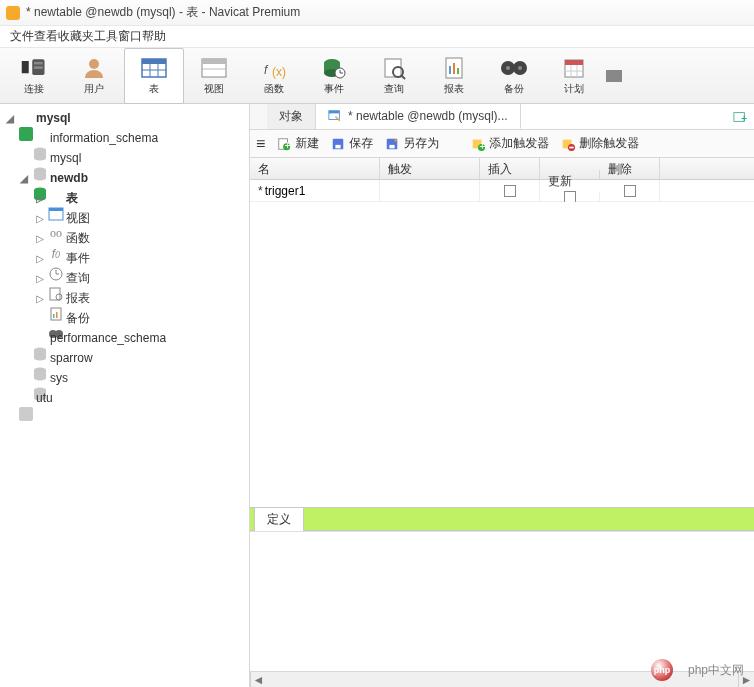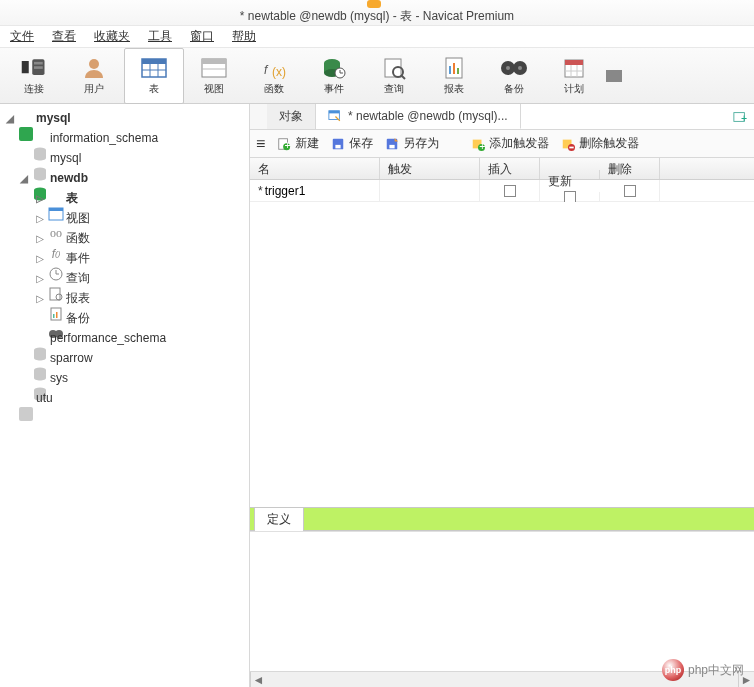--- a/index.html
+++ b/index.html
@@ -1,22 +1,22 @@
 <!DOCTYPE html>
 <html><head>
 <meta charset="utf-8">
 <style>
 * { box-sizing: border-box; margin: 0; padding: 0; font-family: "Microsoft YaHei", "Segoe UI", Arial, sans-serif; font-size: 12px; }
 body { background: #fff; width: 754px; height: 687px; overflow: hidden; position: relative; }
 
-.title-bar { height: 26px; background: linear-gradient(#fdfdfd,#f5f5f5); display:flex; align-items:center; padding:0 6px; border-bottom:1px solid #e8e8e8;flex-direction:column;}
+.title-bar { height: 26px; background: linear-gradient(#fdfdfd,#f5f5f5); display:flex; align-items:center; padding:0 6px; border-bottom:1px solid #e8e8e8;}
 .title-bar .app-icon { width:14px; height:14px; background:#f7a92e; border-radius:3px; margin-right:6px;}
 .title-bar span { color:#444; }
 
-.menu-bar { height:22px; display:flex; align-items:center; gap:18px; padding:0 10px; color:#333; border-bottom:1px solid #e8e8e8;text-decoration:underline;}
+.menu-bar { height:22px; display:flex; align-items:center; padding:0 10px; color:#333; border-bottom:1px solid #e8e8e8;}
 .menu-bar div { cursor:default; }
 
 .toolbar { height:56px; background:linear-gradient(#fbfbfb,#f0f0f0); border-bottom:1px solid #d0d0d0; display:flex; align-items:center; padding:0 4px; gap:0;}
 .tool { width:60px; height:56px; display:flex; flex-direction:column; align-items:center; justify-content:center; gap:2px; color:#333;}
 .tool.active { background:#fff; border:1px solid #c8c8c8; border-radius:2px; }
 .tool svg { width:28px; height:24px; }
 .tool .lbl { font-size:10px; }
 
 .main { display:flex; height:calc(100% - 26px - 22px - 56px); }
 .sidebar { width:250px; border-right:1px solid #d8d8d8; padding:4px 0; overflow:hidden; }
@@ -54,21 +54,21 @@
 .grid-row .col { border-right:1px solid #eee; padding:3px 8px; display:flex; align-items:center;}
 .col.c1{width:130px;} .col.c2{width:100px;} .col.c3{width:60px; justify-content:center;} .col.c4{width:60px; justify-content:center;margin-top:12px;} .col.c5{width:60px; justify-content:center;}
 .chk { width:12px; height:12px; border:1px solid #888; background:#fff; }
 
 .blank { flex:1; background:#fff; }
 .bottom-tabs { height:24px; border-top:1px solid #c8c8c8; border-bottom:1px solid #c8c8c8; display:flex; align-items:flex-end; background:#bef264; padding-left:4px;}
 .editor { height:140px; background:#fff; border-top:1px solid #e0e0e0; }
 .scroll-h { height:16px; background:#f0f0f0; border-top:1px solid #d8d8d8; display:flex;}
 .scroll-h .track{flex:1;} .scroll-h .btn{width:16px; border-left:1px solid #d0d0d0; display:flex;align-items:center;justify-content:center;color:#777;}
 
-.watermark { position:absolute; right:10px; bottom:6px; display:flex; align-items:center; gap:4px; color:#888; font-size:12px;}
+.watermark { position:absolute; right:10px; bottom:6px; display:flex; align-items:center; gap:15px; color:#888; font-size:12px;}
 .watermark .ball{ width:22px; height:22px; border-radius:50%; background:radial-gradient(circle at 35% 30%, #fff, #e06666 55%, #b33 80%); display:flex;align-items:center;justify-content:center; color:#fff; font-weight:700; font-size:9px;}
 </style>
 </head>
 <body>
 
 <div class="title-bar">
   <div class="app-icon"></div>
   <span>* newtable @newdb (mysql) - 表 - Navicat Premium</span>
 </div>
 

